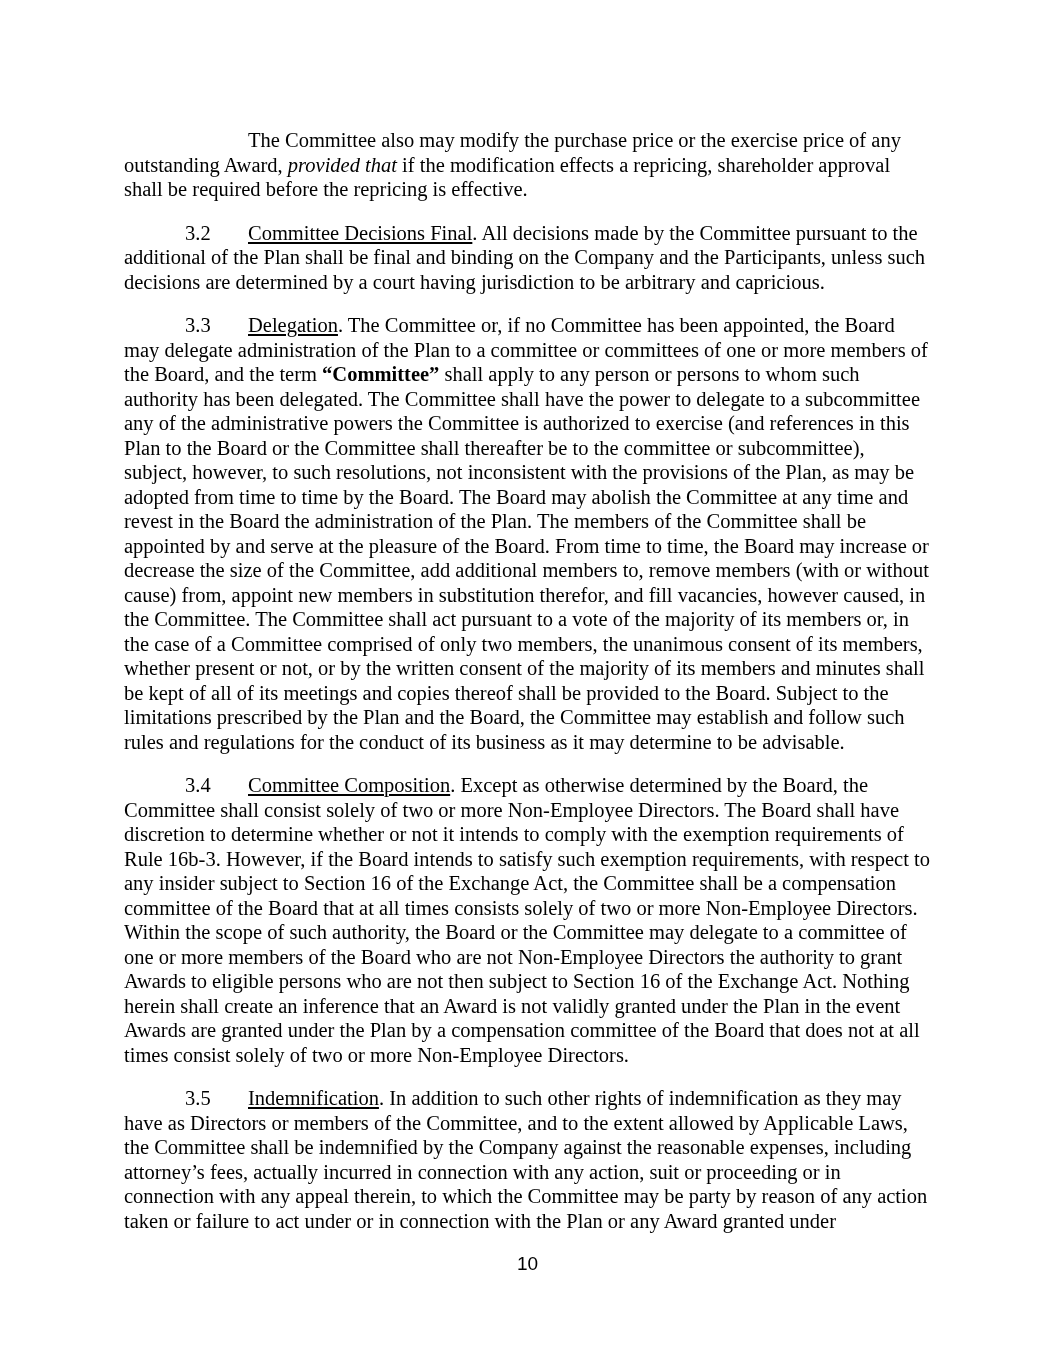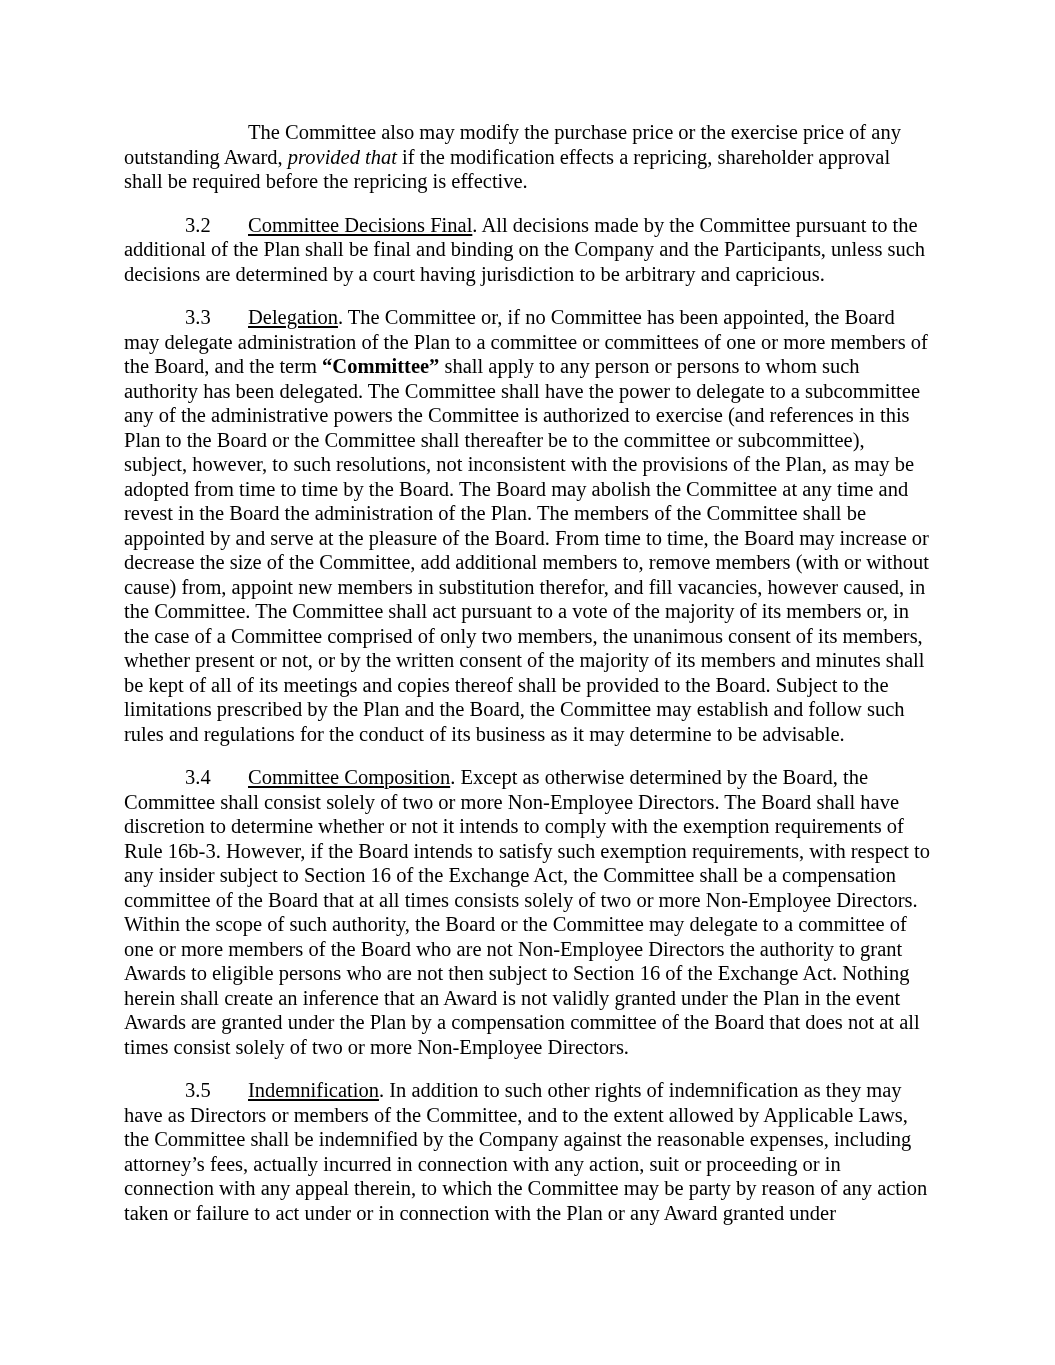--- a/index.html
+++ b/index.html
@@ -20,21 +20,21 @@
     left: 124px;
     top: 120px;
     width: 808px;
     font-family: "Liberation Serif", serif;
     font-size: 20.5px;
     line-height: 24.5px;
     color: #000000;
     text-align: left;
   }
   .para {
-    margin: 0 0 19px 0;
+    margin: 8px 0 19px 0;
   }
   .para.indent-first {
     text-indent: 124px;
   }
   .para.section {
     text-indent: 61px;
   }
   .sec-num {
     display: inline-block;
     width: 63px;
@@ -66,13 +66,14 @@
 <body>
 
 <div class="page">
   <div class="doc-body">
       <p class="para indent-first"><span>The Committee also may modify the purchase price or the exercise price of any outstanding Award, </span><span class="run-italic">provided that</span><span> if the modification effects a repricing, shareholder approval shall be required before the repricing is effective.</span></p>
       <p class="para section"><span class="sec-num">3.2</span><span class="sec-head">Committee Decisions Final</span><span>. All decisions made by the Committee pursuant to the additional of the Plan shall be final and binding on the Company and the Participants, unless such decisions are determined by a court having jurisdiction to be arbitrary and capricious.</span></p>
       <p class="para section"><span class="sec-num">3.3</span><span class="sec-head">Delegation</span><span>. The Committee or, if no Committee has been appointed, the Board may delegate administration of the Plan to a committee or committees of one or more members of the Board, and the term </span><span class="run-bold">“Committee”</span><span> shall apply to any person or persons to whom such authority has been delegated. The Committee shall have the power to delegate to a subcommittee any of the administrative powers the Committee is authorized to exercise (and references in this Plan to the Board or the Committee shall thereafter be to the committee or subcommittee), subject, however, to such resolutions, not inconsistent with the provisions of the Plan, as may be adopted from time to time by the Board. The Board may abolish the Committee at any time and revest in the Board the administration of the Plan. The members of the Committee shall be appointed by and serve at the pleasure of the Board. From time to time, the Board may increase or decrease the size of the Committee, add additional members to, remove members (with or without cause) from, appoint new members in substitution therefor, and fill vacancies, however caused, in the Committee. The Committee shall act pursuant to a vote of the majority of its members or, in the case of a Committee comprised of only two members, the unanimous consent of its members, whether present or not, or by the written consent of the majority of its members and minutes shall be kept of all of its meetings and copies thereof shall be provided to the Board. Subject to the limitations prescribed by the Plan and the Board, the Committee may establish and follow such rules and regulations for the conduct of its business as it may determine to be advisable.</span></p>
       <p class="para section"><span class="sec-num">3.4</span><span class="sec-head">Committee Composition</span><span>. Except as otherwise determined by the Board, the Committee shall consist solely of two or more Non-Employee Directors. The Board shall have discretion to determine whether or not it intends to comply with the exemption requirements of Rule 16b-3. However, if the Board intends to satisfy such exemption requirements, with respect to any insider subject to Section 16 of the Exchange Act, the Committee shall be a compensation committee of the Board that at all times consists solely of two or more Non-Employee Directors. Within the scope of such authority, the Board or the Committee may delegate to a committee of one or more members of the Board who are not Non-Employee Directors the authority to grant Awards to eligible persons who are not then subject to Section 16 of the Exchange Act. Nothing herein shall create an inference that an Award is not validly granted under the Plan in the event Awards are granted under the Plan by a compensation committee of the Board that does not at all times consist solely of two or more Non-Employee Directors.</span></p>
       <p class="para section"><span class="sec-num">3.5</span><span class="sec-head">Indemnification</span><span>. In addition to such other rights of indemnification as they may have as Directors or members of the Committee, and to the extent allowed by Applicable Laws, the Committee shall be indemnified by the Company against the reasonable expenses, including attorney’s fees, actually incurred in connection with any action, suit or proceeding or in connection with any appeal therein, to which the Committee may be party by reason of any action taken or failure to act under or in connection with the Plan or any Award granted under</span></p>
     </div>
+  <div class="page-number">10</div>
 </div>
 
 </body></html>

